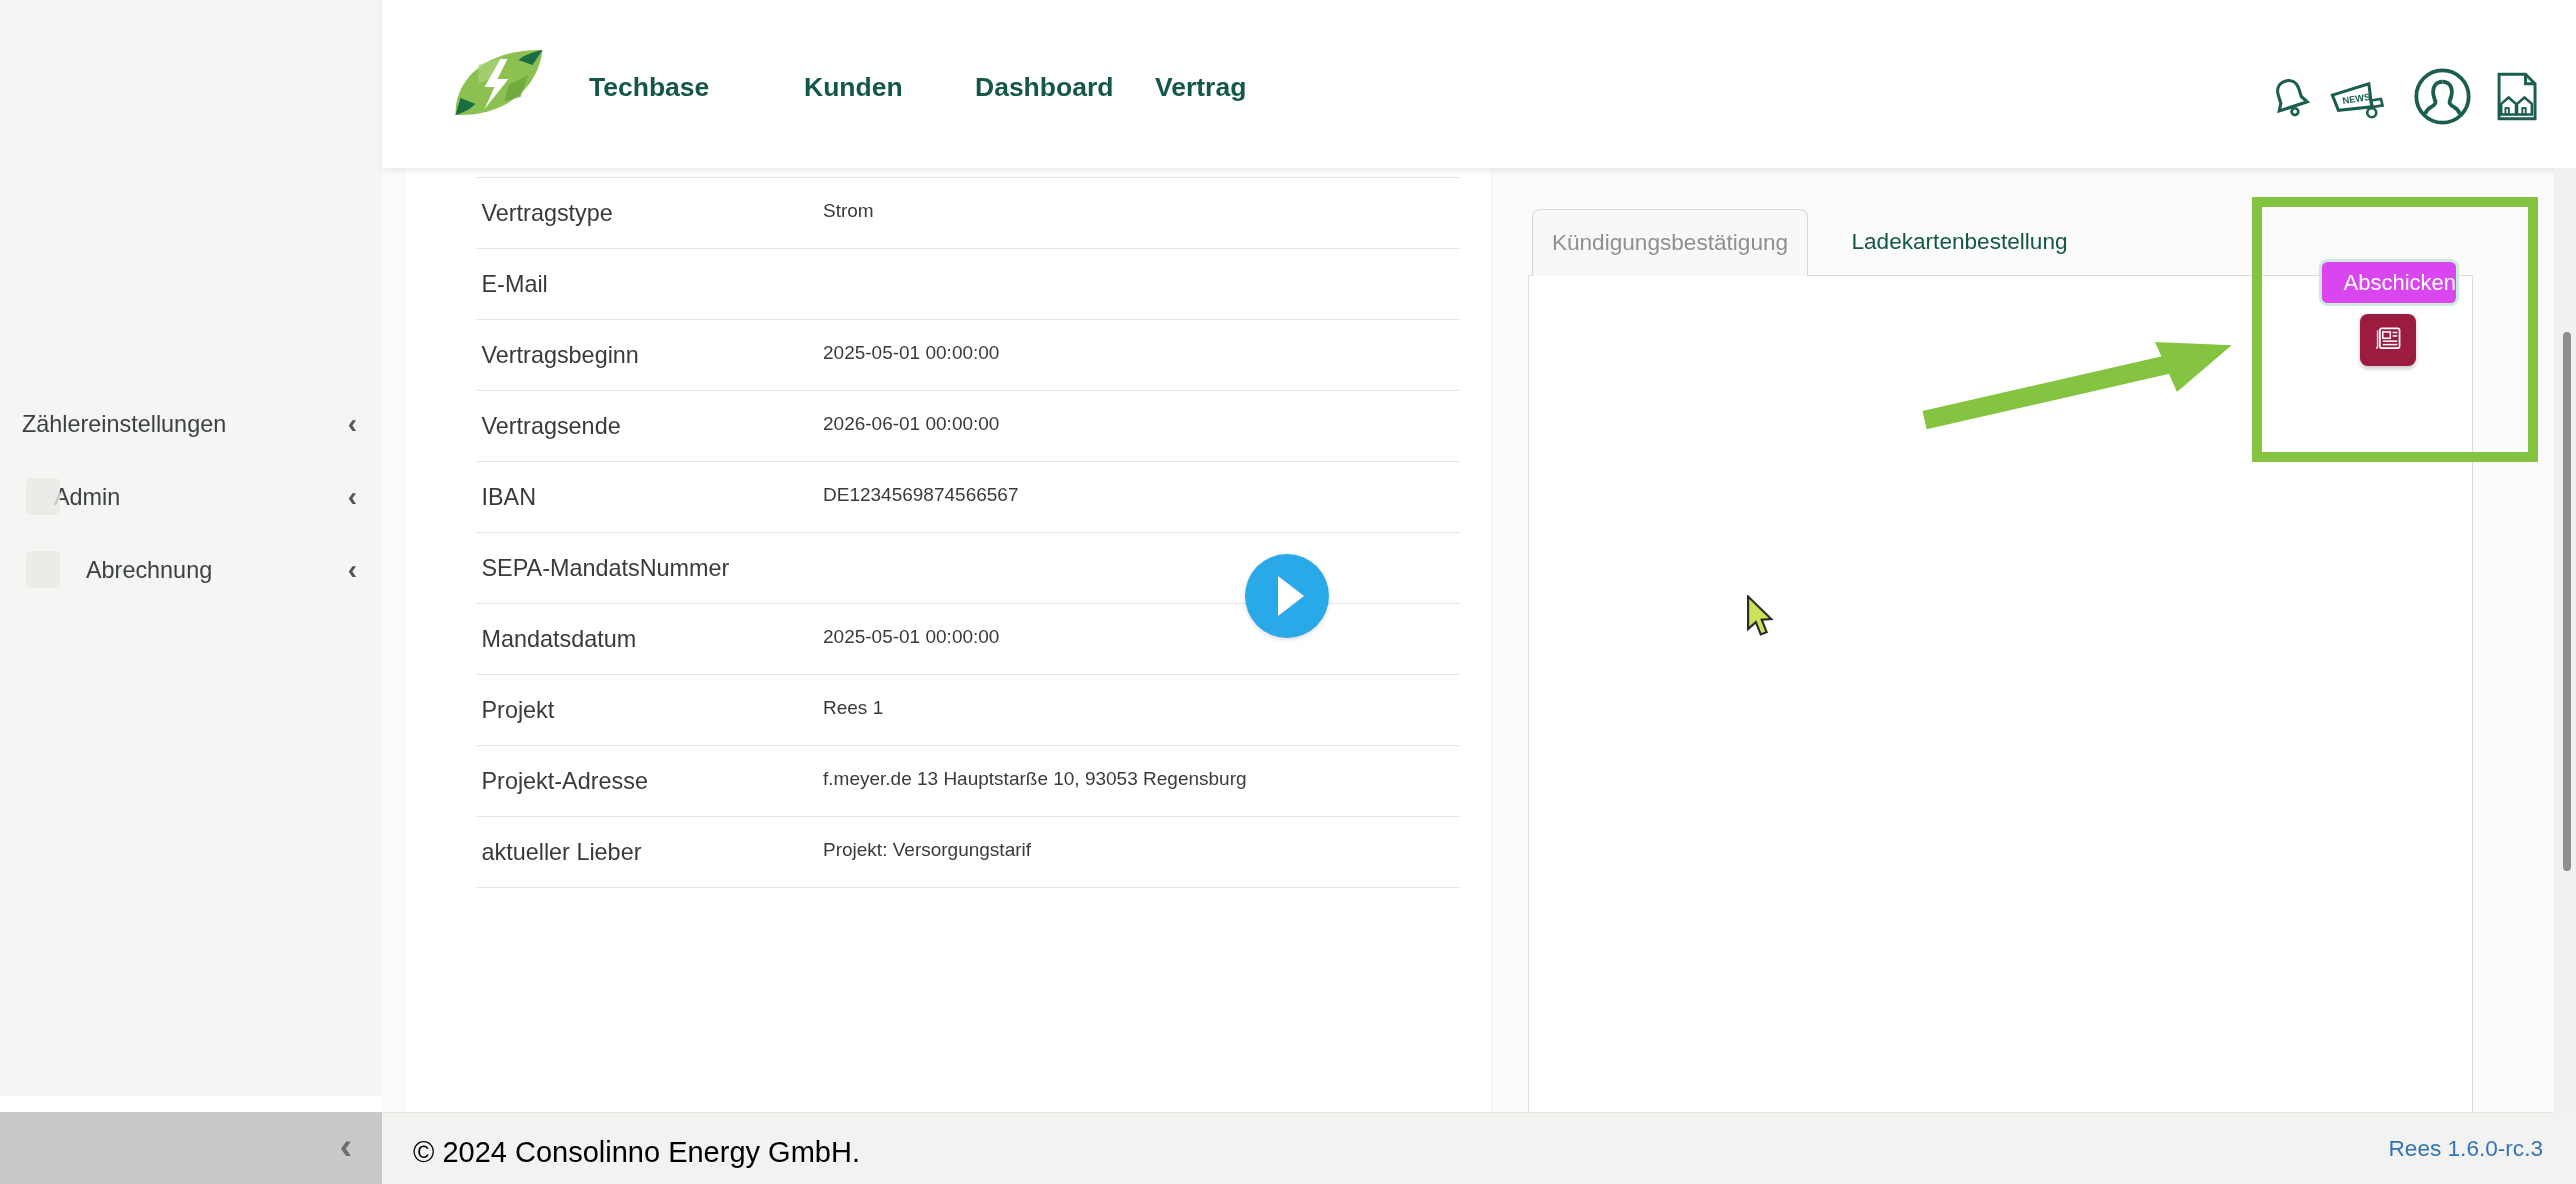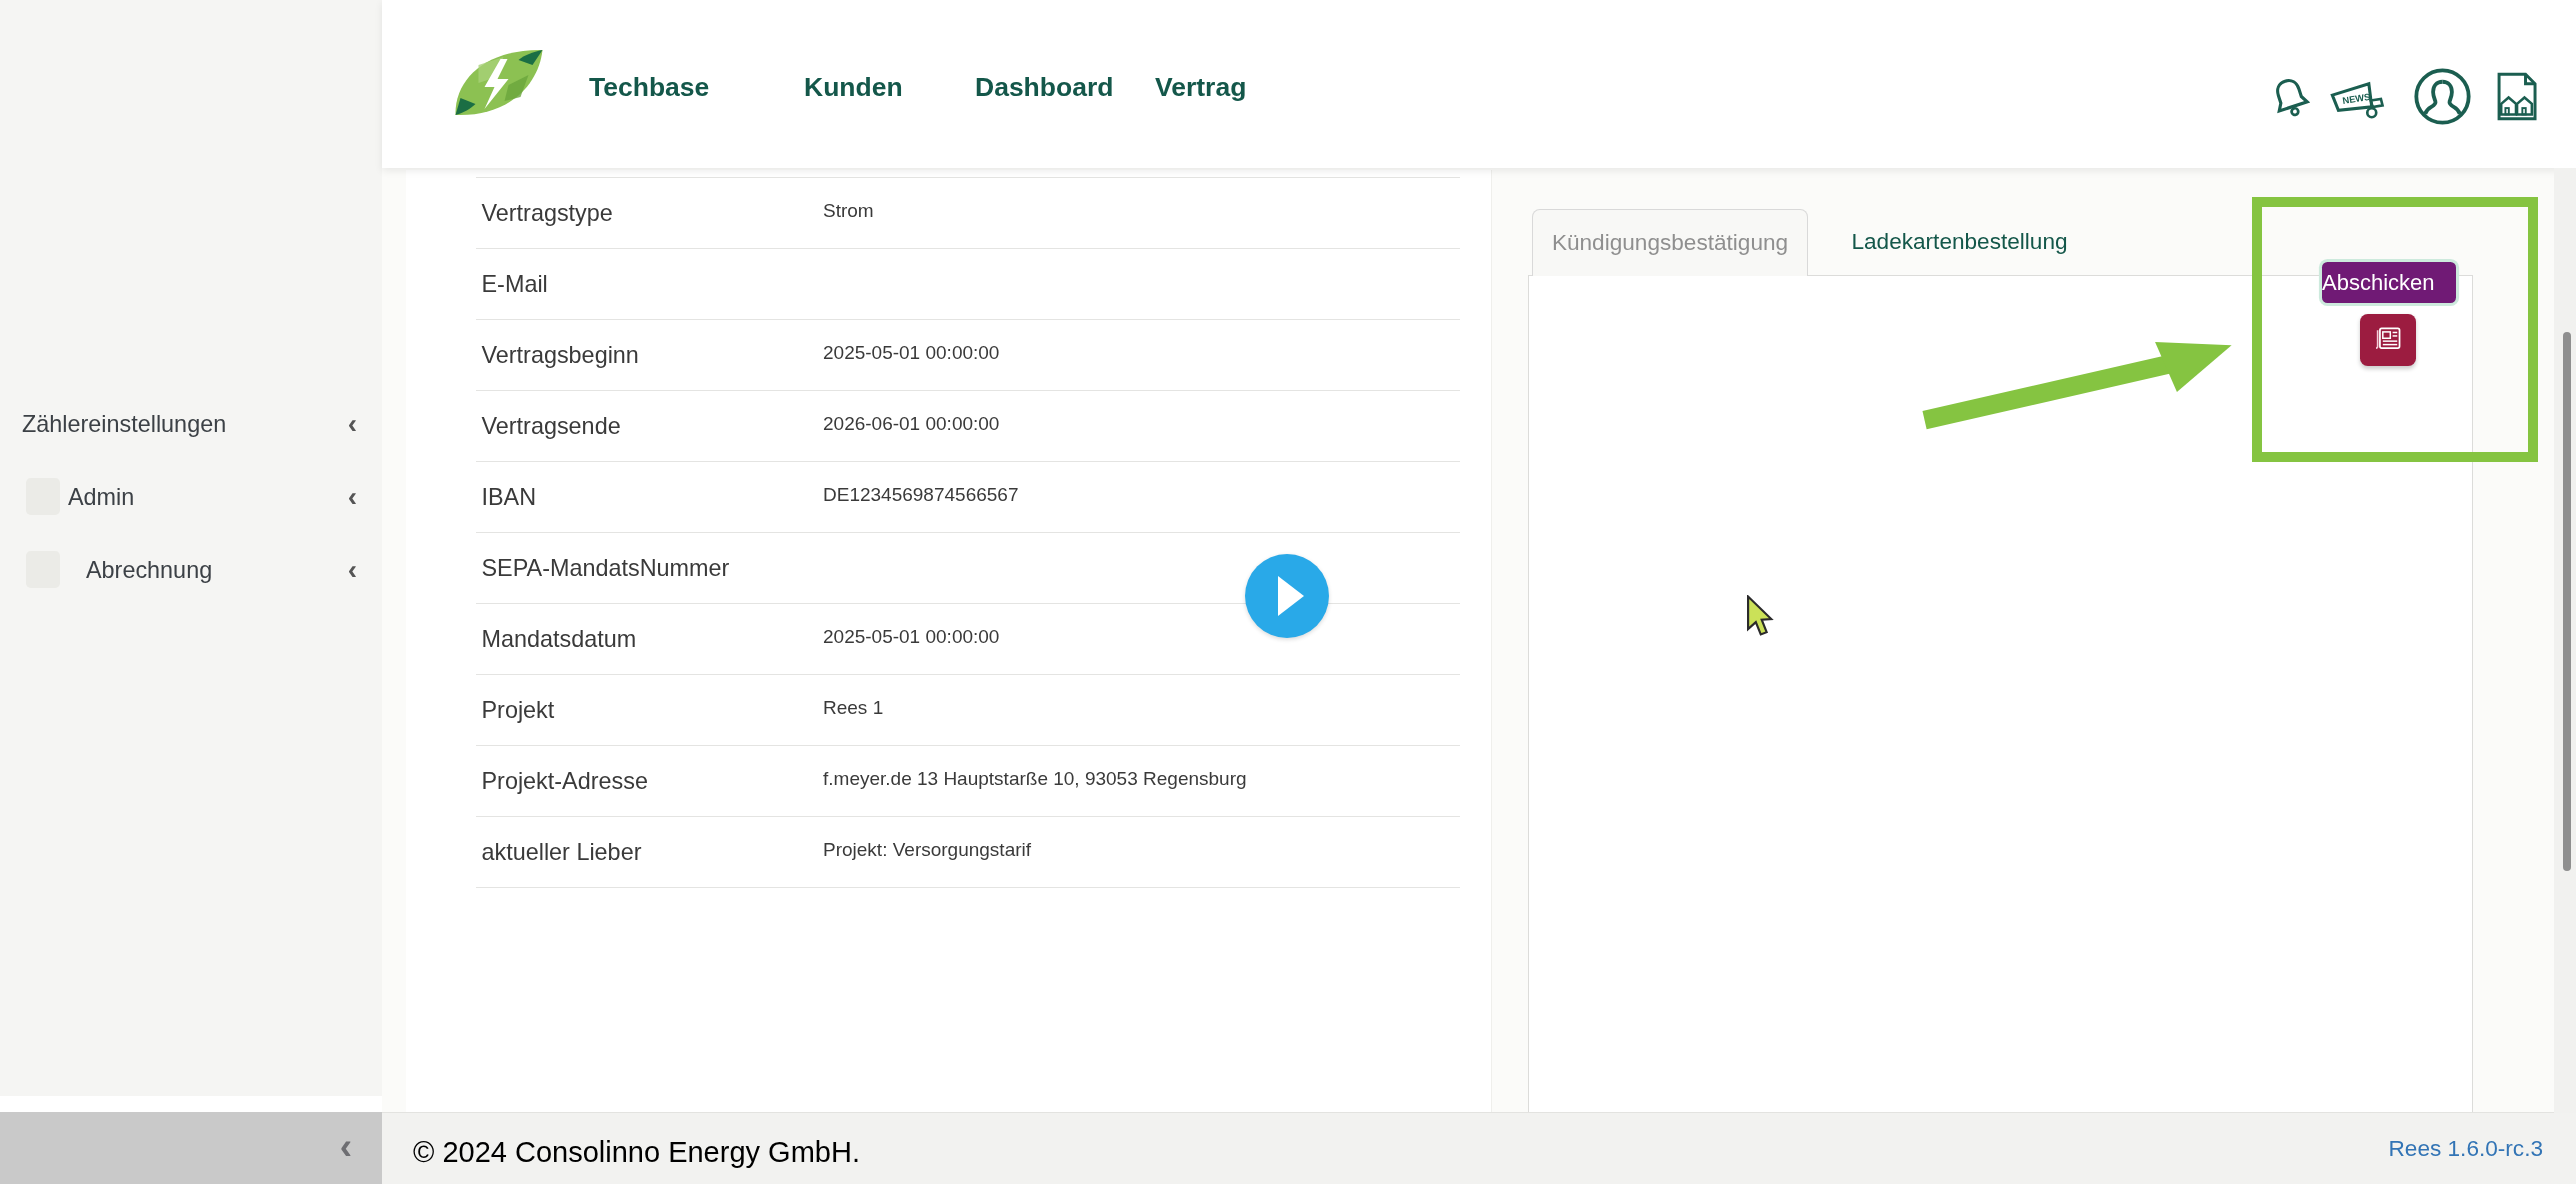--- a/index.html
+++ b/index.html
@@ -60,22 +60,22 @@
 
   .letter-line{position:absolute;left:1565px;font-size:22.6px;color:#333;}
 
   .sig-card{left:1569px;top:974px;width:873px;height:164px;background:#f0f0ee;}
   .sig-title{position:absolute;left:27px;top:30px;font-size:29px;font-weight:bold;color:#2b2b2b;}
   .sig-line1{position:absolute;left:27px;top:78px;font-size:22.6px;color:#444;}
   .sig-line2{position:absolute;left:27px;top:108px;font-size:22.6px;color:#444;}
 
   
   .green-box{left:2252px;top:197px;width:286px;height:265px;border:10px solid #85c441;box-sizing:border-box;z-index:6;}
-  .send-btn{left:2322px;top:262px;width:134px;height:41px;background:#701a75;border-radius:5.5px;
-            box-shadow:0 0 0 3.1px #cdeadd;z-index:7;display:flex;align-items:center;justify-content:flex-start;
+  .send-btn{left:2322px;top:262px;width:134px;height:41px;background:#d946ef;border-radius:5.5px;
+            box-shadow:0 0 0 3.1px #cdeadd;z-index:7;display:flex;align-items:center;justify-content:flex-end;
             font-size:22px;color:#ffffff;cursor:pointer;}
   .save-btn{left:2360px;top:314px;width:56px;height:52px;background:#9c1c40;border-radius:7.8px;z-index:7;
             display:flex;align-items:center;justify-content:center;cursor:pointer;box-shadow:0 2.3px 4.7px rgba(0,0,0,.2);}
   .annot-arrow{left:1905px;top:328px;z-index:8;pointer-events:none;}
   .cursor-icon{left:1745px;top:595px;z-index:9;pointer-events:none;}
 
   
   .footer{left:382px;top:1112px;width:2194px;height:73px;background:#f2f2f0;border-top:0.8px solid #e3e3e0;z-index:4;}
   .foot-left{position:absolute;left:31px;top:23.4px;font-size:29px;color:#000000;cursor:pointer;}
   .foot-right{position:absolute;right:33px;top:23.4px;font-size:22.6px;color:#3274b5;}
@@ -89,21 +89,21 @@
 
 <div id="app">
 
   <div class="abs sidebar">
     <div class="side-item" style="top:399px;">
       <span style="margin-left:22px;">Zählereinstellungen</span>
       <span class="chev">‹</span>
     </div>
     <div class="side-item" style="top:472px;">
       <span class="side-icon" style="top:6.2px;"></span>
-      <span style="margin-left:68px;">Admin</span>
+      <span style="margin-left:54px;">Admin</span>
       <span class="chev">‹</span>
     </div>
     <div class="side-item" style="top:545px;">
       <span class="side-icon" style="top:6.2px;"></span>
       <span style="margin-left:86px;">Abrechnung</span>
       <span class="chev">‹</span>
     </div>
     <div class="abs side-bottom">
       <span class="chev">‹</span>
     </div>

